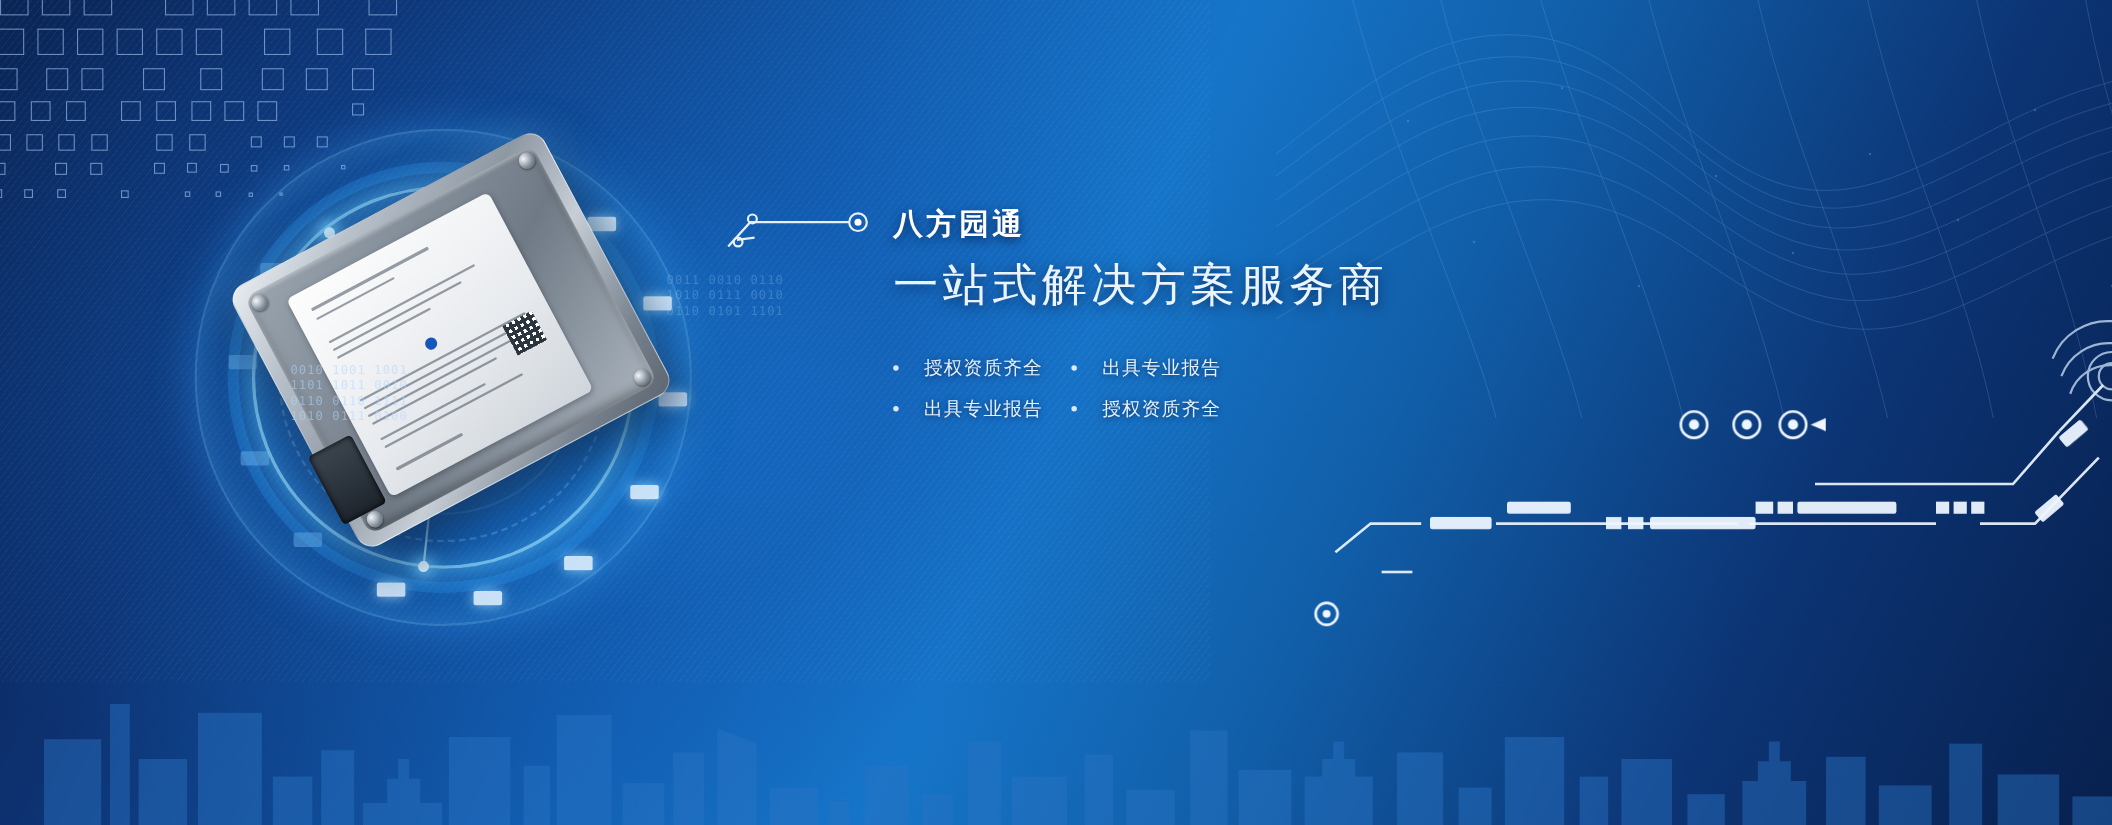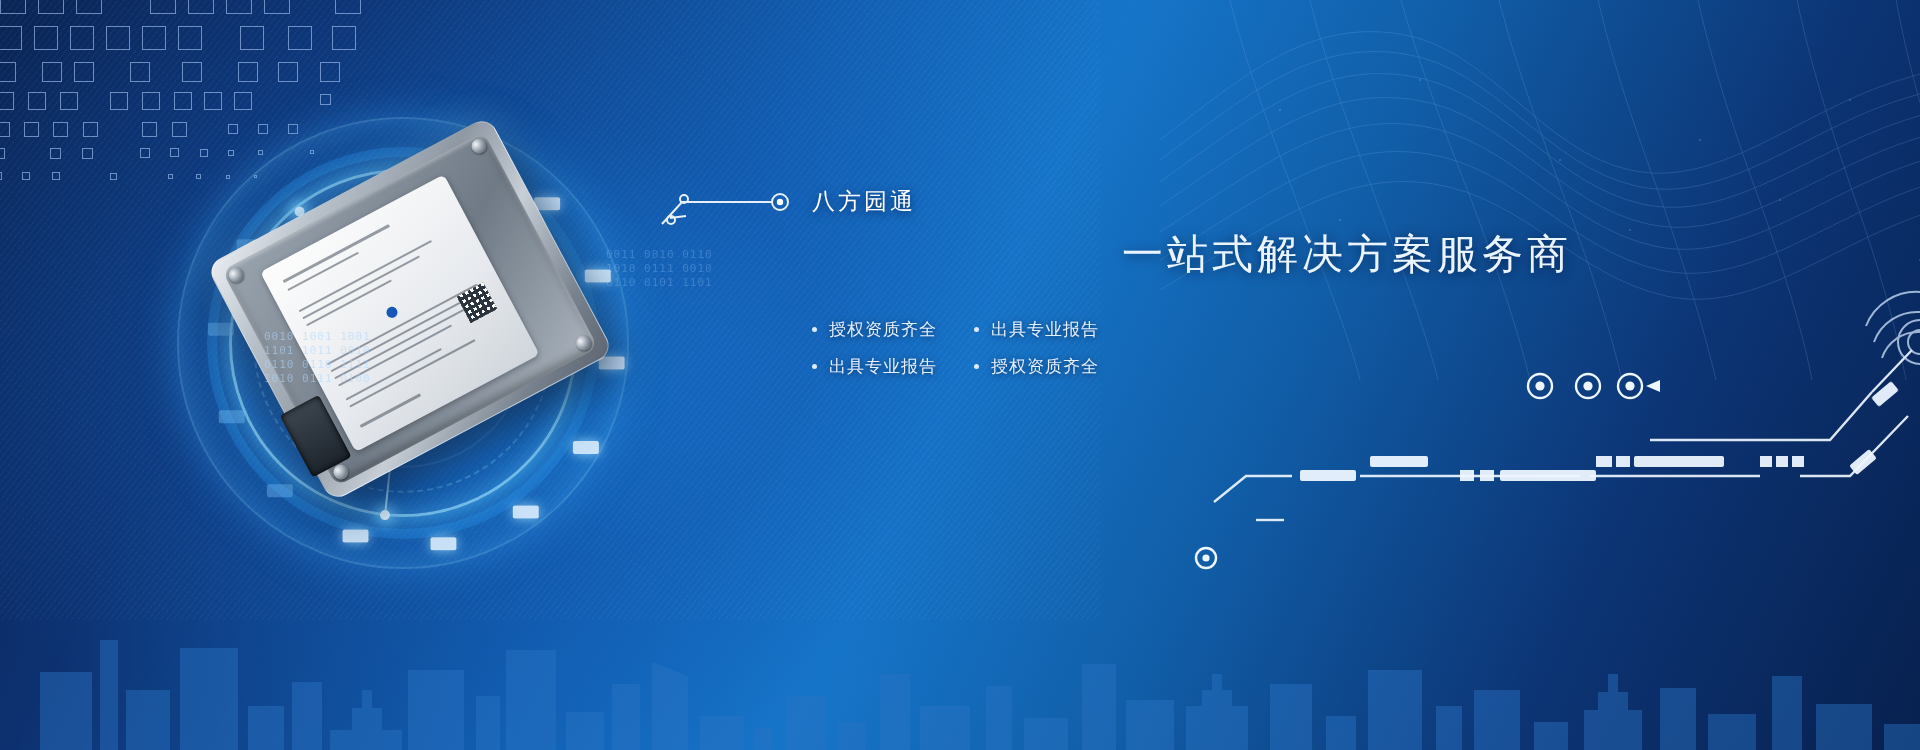--- a/index.html
+++ b/index.html
@@ -87,40 +87,39 @@
 
   
   .circuit{ position:absolute; right:0; top:280px; width:760px; height:300px; }
 
   
   .skyline{ position:absolute; left:0; bottom:0; width:1920px; height:230px; }
 
   
   .content{ position:absolute; left:812px; top:186px; width:760px; }
   .brand{
-    font-size:23px; font-weight:400; color:#ffffff; letter-spacing:3px;
+    font-size:27px; font-weight:700; color:#ffffff; letter-spacing:3px;
     text-shadow:0 2px 10px rgba(0,25,70,.8);
   }
   .headline{
     margin-top:14px;
     font-size:58px; font-weight:700; letter-spacing:3px; line-height:1.08;
     color:#ffffff;
     text-shadow:0 3px 0 rgba(150,200,245,.55), 0 6px 22px rgba(0,20,60,.85);
   }
   .subhead{
     margin-top:10px;
     font-size:41px; font-weight:400; letter-spacing:4px; color:#eaf4ff;
     text-shadow:0 2px 12px rgba(0,20,60,.7);
-    text-align:right;
   }
   .features{
     margin-top:36px; display:grid; grid-template-columns:140px 140px;
     column-gap:22px; row-gap:14px; width:320px;
   }
-  .feature{ display:flex; align-items:center; gap:12px; font-size:17px; color:#e6f1ff; letter-spacing:1px;
+  .feature{ display:flex; align-items:center; gap:23px; font-size:17px; color:#e6f1ff; letter-spacing:1px;
             text-shadow:0 1px 6px rgba(0,20,60,.7); white-space:nowrap; }
   .dot{ width:5px;height:5px;border-radius:50%;background:#dceaff; flex:0 0 auto; }
 </style>
 </head>
 <body>
 
 <div id="banner">
 
   <div class="texture"></div>
 

